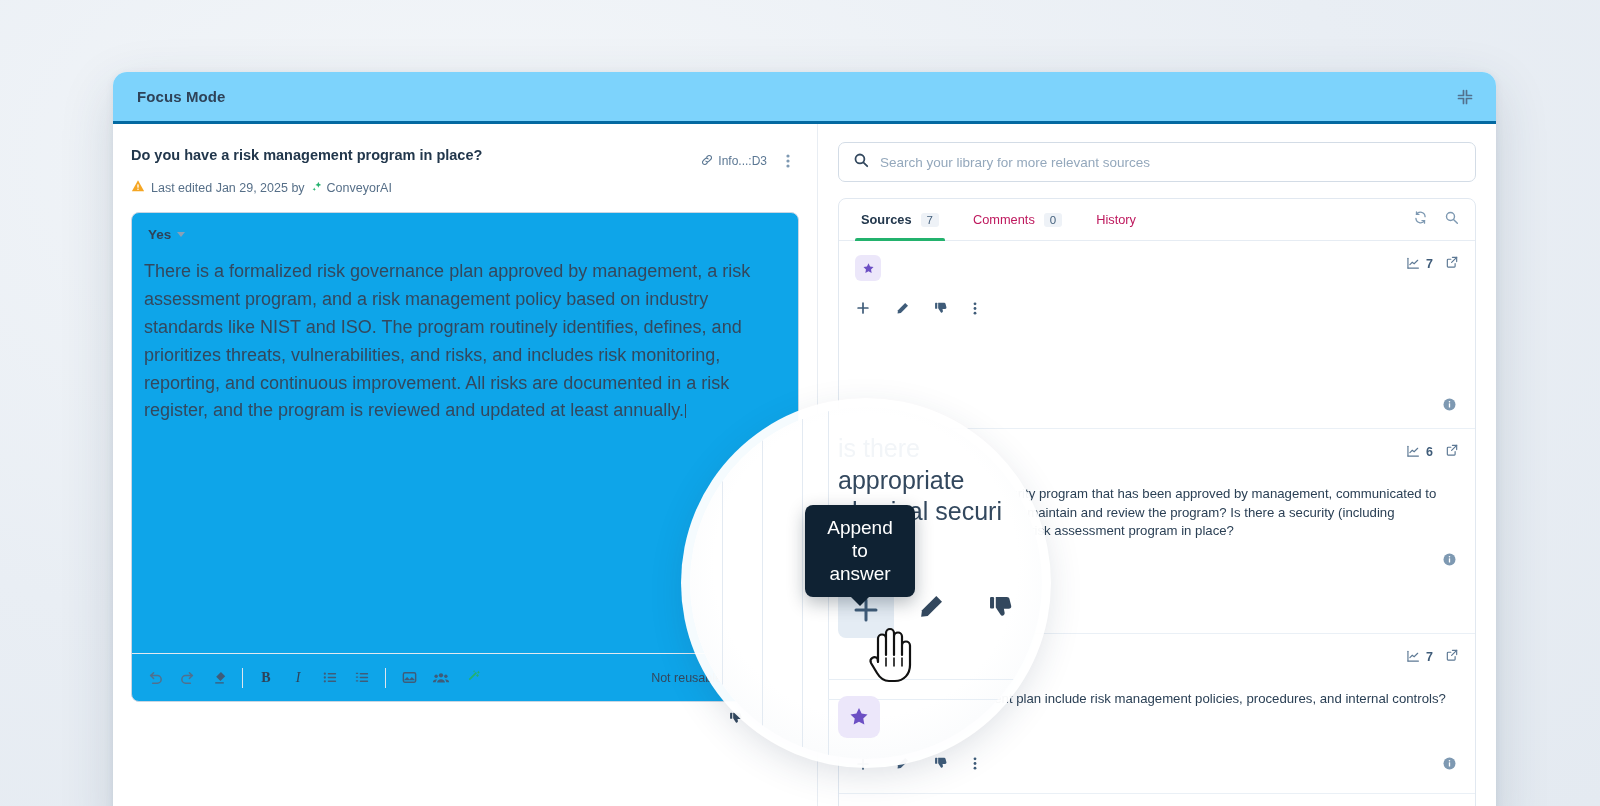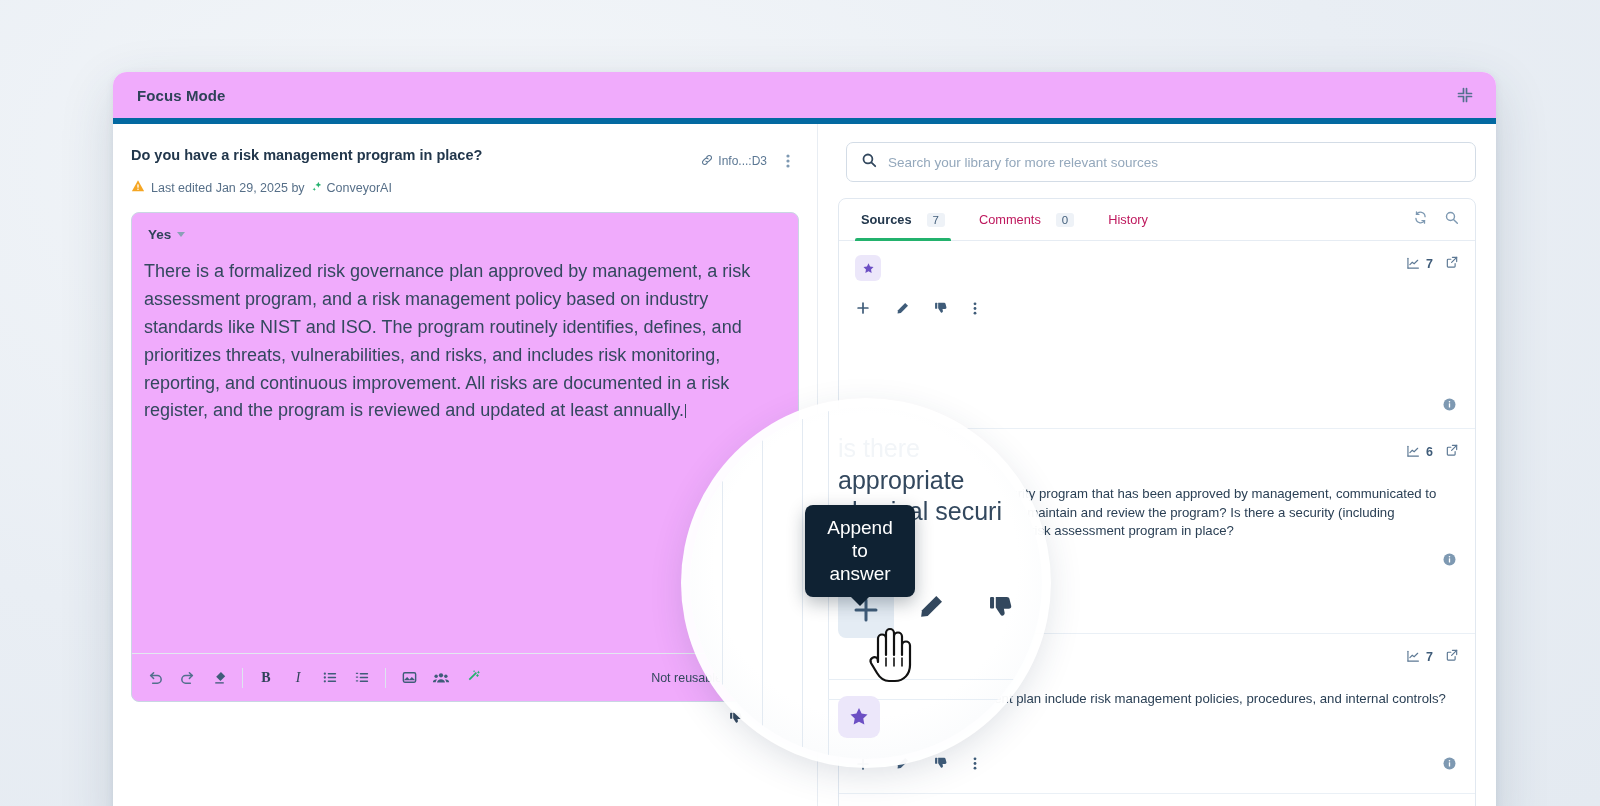--- a/index.html
+++ b/index.html
@@ -18,22 +18,22 @@
     position: absolute;
     left: 113px; top: 72px;
     width: 1383px; height: 760px;
     background: #ffffff;
     border-radius: 14px 14px 0 0;
     box-shadow: 0 18px 54px rgba(40,60,90,.16), 0 2px 8px rgba(40,60,90,.08);
     overflow: hidden;
   }
   .modal-header {
     height: 52px;
-    background: #f0abfc;
-    border-bottom: 6px solid #0369a1;
+    background: #7dd3fc;
+    border-bottom: 3px solid #0369a1;
     display: flex; align-items: center;
     padding: 0 24px;
     position: relative;
   }
   .modal-title {
     font-size: 15px; font-weight: 700; color: #2e4258; letter-spacing: .1px;
   }
   .collapse-icon {
     position: absolute; right: 22px; top: 50%; transform: translateY(-50%);
     width: 18px; height: 18px; cursor: pointer;
@@ -66,21 +66,21 @@
     margin-top: 7px; font-size: 12.5px; color: #566f88;
   }
   .meta-author { display: inline-flex; align-items: center; gap: 3px; color: #566f88; }
 
   .editor {
     margin-top: 16px;
     height: 490px;
     border: 1px solid #c9d6e3;
     border-radius: 8px;
     display: flex; flex-direction: column;
-    background: #f0abfc;
+    background: #0ea5e9;
   }
   .editor-top { padding: 12px 12px 0 12px; }
   .ans-select {
     display: inline-flex; align-items: center; gap: 6px;
     font-size: 13.5px; font-weight: 700; color: #2e4258;
     padding: 2px 4px; cursor: pointer;
   }
   .caret { width: 0; height: 0; border-left: 4px solid transparent; border-right: 4px solid transparent; border-top: 5px solid #8aa0b6; }
   .ans-body {
     flex: 1;
@@ -106,32 +106,32 @@
   }
   .toggle .knob {
     position: absolute; left: 2px; top: 2px; width: 17px; height: 17px;
     border-radius: 50%; background: #fff; box-shadow: 0 1px 2px rgba(0,0,0,.18);
   }
 
   
   .right-pane { flex: 1; padding: 18px 20px 0 20px; background:#fff; }
   .search-box {
     height: 40px; border: 1px solid #d3dce6; border-radius: 7px;
-    display: flex; align-items: center; gap: 11px; padding: 0 14px; margin-left: 8px;
+    display: flex; align-items: center; gap: 11px; padding: 0 14px;
   }
   .search-ph { font-size: 13.5px; color: #94a8bc; }
   .panel {
     margin-top: 16px; border: 1px solid #e1e8f0; border-radius: 8px;
     height: 620px; background: #fff; overflow: hidden;
   }
   .tabs-row {
     display: flex; align-items: center; height: 42px;
     border-bottom: 1px solid #e6ecf3; padding: 0 16px; position: relative;
   }
-  .tab { display: flex; align-items: center; gap: 15px; height: 100%; padding: 0 6px; margin-right: 22px; cursor: pointer; position: relative; }
+  .tab { display: flex; align-items: center; gap: 9px; height: 100%; padding: 0 6px; margin-right: 22px; cursor: pointer; position: relative; }
   .tab-label { font-size: 12.8px; color: #be185d; }
   .tab.active .tab-label { color: #22374c; font-weight: 700; }
   .badge { font-size: 11.5px; color: #44607c; background: #eef2f7; border-radius: 3px; padding: 1px 6px; }
   .tab.active .underline {
     position: absolute; left: 0; right: 0; bottom: -1px; height: 3px;
     background: #23b26d; border-radius: 2px 2px 0 0;
   }
   .tabs-actions { margin-left: auto; display: flex; gap: 16px; align-items: center; }
 
   .cards { padding: 0 0 0 0; }

